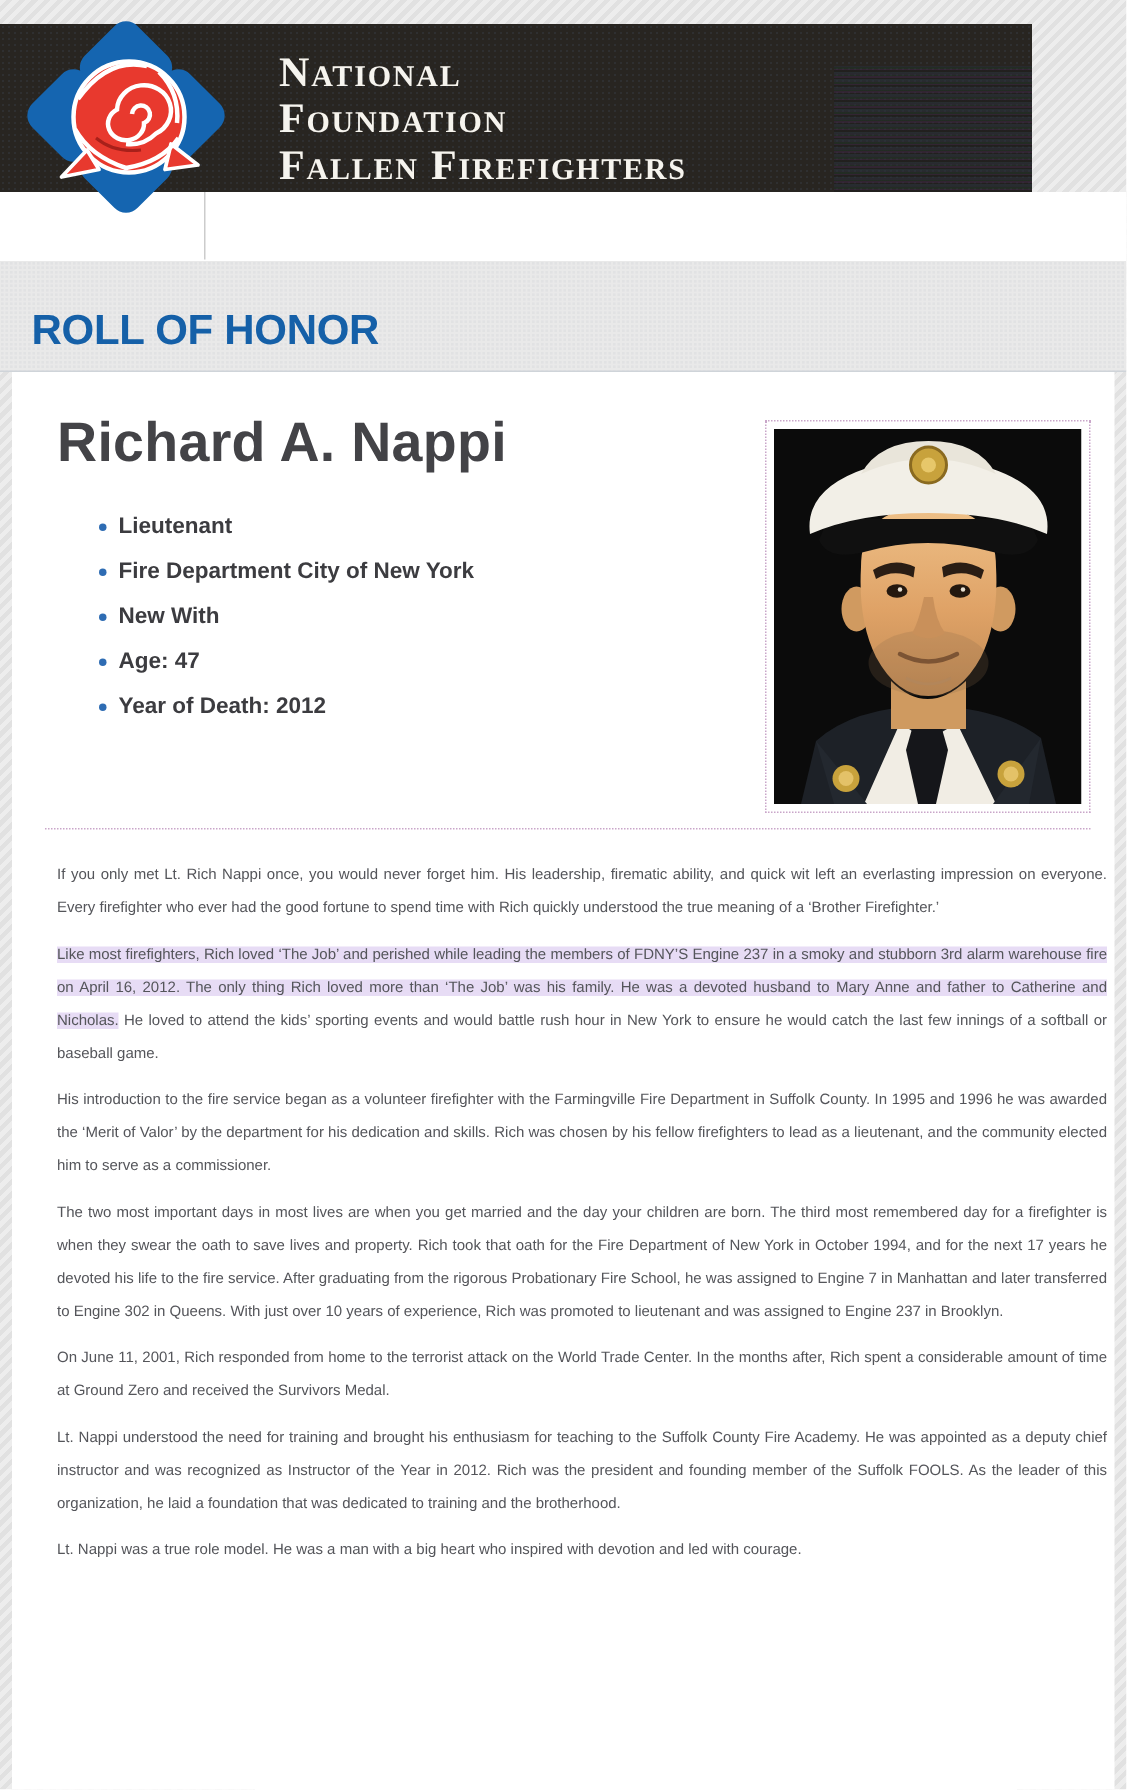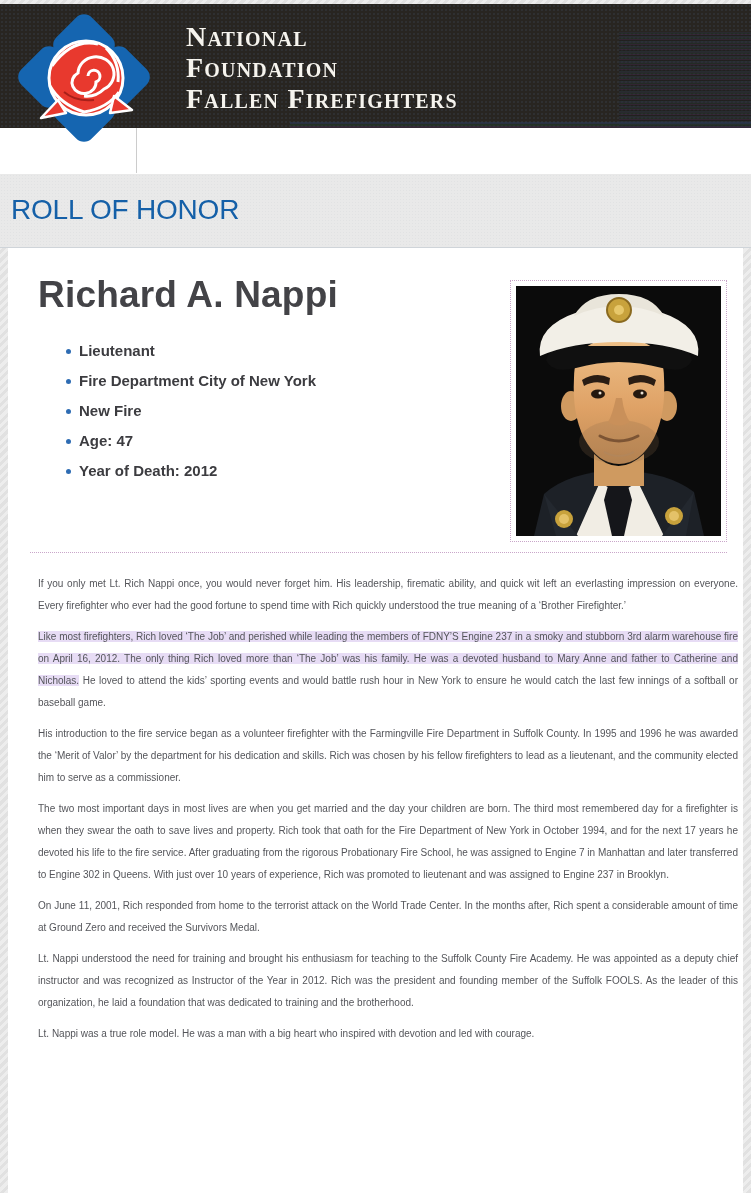--- a/index.html
+++ b/index.html
@@ -3,21 +3,21 @@
 <meta charset="utf-8">
 <style>
   * { box-sizing: border-box; }
   html,body { margin:0; padding:0; }
   body { width:751px; font-family:"Liberation Sans", sans-serif; }
 
   .page { position:relative; width:751px; height:1193px; overflow:hidden;
           background:repeating-linear-gradient(135deg,#ededed 0 3px,#e1e1e1 3px 6px); }
 
   
-  .header { position:absolute; top:4px; left:0; width:751px; height:128px;
+  .header { position:absolute; top:16px; left:0; width:688px; height:128px;
             background:#282521;
             background-image:radial-gradient(circle, rgba(90,110,150,.14) 1px, transparent 1px);
             background-size:4px 4px; }
   .header-tex-right { position:absolute; top:28px; right:0; width:132px; height:100px; opacity:.55;
             background:repeating-linear-gradient(180deg,#2a2c3a 0 1px,#1e3226 1px 2px,#3a2440 2px 3px,#1c1c1c 3px 4px,#27323c 4px 5px); }
   .header-tex-bottom { position:absolute; bottom:0; left:290px; right:0; height:10px; opacity:.55;
             background:repeating-linear-gradient(180deg,#2a3a5a 0 2px,#203a2a 2px 4px,#3a2a44 4px 6px,#16171c 6px 8px); }
   .brand { position:absolute; left:186px; top:17px; color:#f6f4ee;
            font-family:"Liberation Serif", serif; font-variant:small-caps;
            font-size:28px; line-height:31px; letter-spacing:1.2px; font-weight:600; }
@@ -25,21 +25,21 @@
 
   
   .navband { position:absolute; top:128px; left:0; width:751px; height:46px; background:#ffffff; }
   .nav-divider { position:absolute; left:136px; top:0; width:1px; height:45px; background:#cccccc; }
 
   
   .titlebar { position:absolute; top:174px; left:0; width:751px; height:74px;
               background:#e9e9e9; border-bottom:1px solid #cfd4d9;
               background-image:radial-gradient(circle, rgba(120,130,150,.07) 1px, transparent 1px);
               background-size:3px 3px; }
-  .page-title { margin:2px; padding:18px 0 0 9px; font-size:28px; font-weight:normal;
+  .page-title { margin:12px; padding:18px 0 0 9px; font-size:28px; font-weight:bold;
                 color:#1560a8; letter-spacing:-0.2px; }
 
   
   .card { position:absolute; top:248px; left:8px; width:735px; height:945px; background:#ffffff; }
 
   .profile { position:relative; padding:26px 16px 0 30px; }
   .photo-frame { float:right; margin:6px 0 10px 12px; background:#fff;
                  border:1px dotted #c9a6c9; padding:5px; width:217px; height:262px; }
   .photo-frame svg { display:block; }
   .hero-name { margin:0 0 16px 0; font-size:37px; line-height:41px; font-weight:700;
@@ -151,21 +151,21 @@
           <circle cx="103" cy="24" r="12" fill="#c8a23c" stroke="#8a6a20" stroke-width="2"></circle>
           <circle cx="103" cy="24" r="5" fill="#e7c76a"></circle>
         </svg>
       </div>
 
       <h1 class="hero-name">Richard A. Nappi</h1>
 
       <ul class="details">
         <li>Lieutenant</li>
         <li>Fire Department City of New York</li>
-        <li>New Fire</li>
+        <li>New With</li>
         <li>Age: 47</li>
         <li>Year of Death: 2012</li>
       </ul>
     </div>
 
     <div class="section-divider"></div>
 
     <div class="bio">
       <p>If you only met Lt. Rich Nappi once, you would never forget him. His leadership, firematic ability, and quick wit left an everlasting impression on everyone. Every firefighter who ever had the good fortune to spend time with Rich quickly understood the true meaning of a ‘Brother Firefighter.’</p>
       <p><span class="hl">Like most firefighters, Rich loved ‘The Job’ and perished while leading the members of FDNY’S Engine 237 in a smoky and stubborn 3rd alarm warehouse fire on April 16, 2012. The only thing Rich loved more than ‘The Job’ was his family. He was a devoted husband to Mary Anne and father to Catherine and Nicholas.</span><span> He loved to at­tend the kids’ sporting events and would battle rush hour in New York to ensure he would catch the last few in­nings of a softball or baseball game.</span></p>

